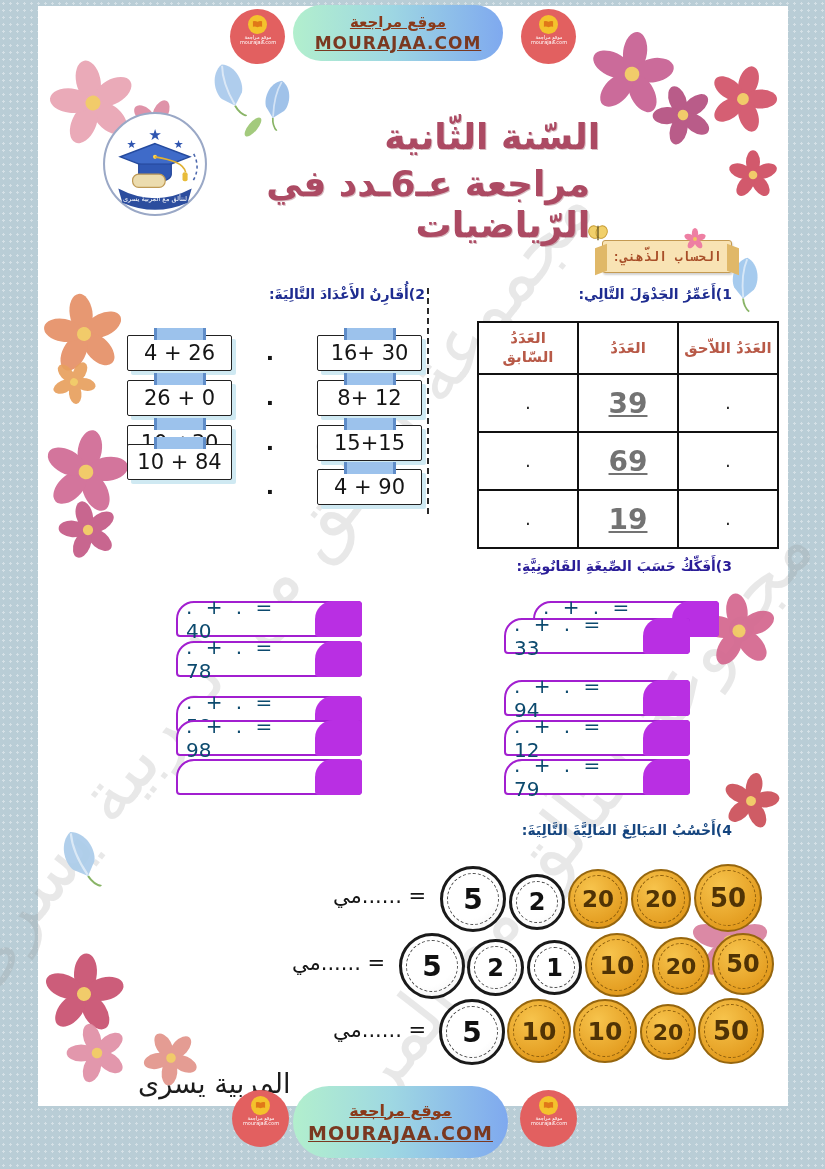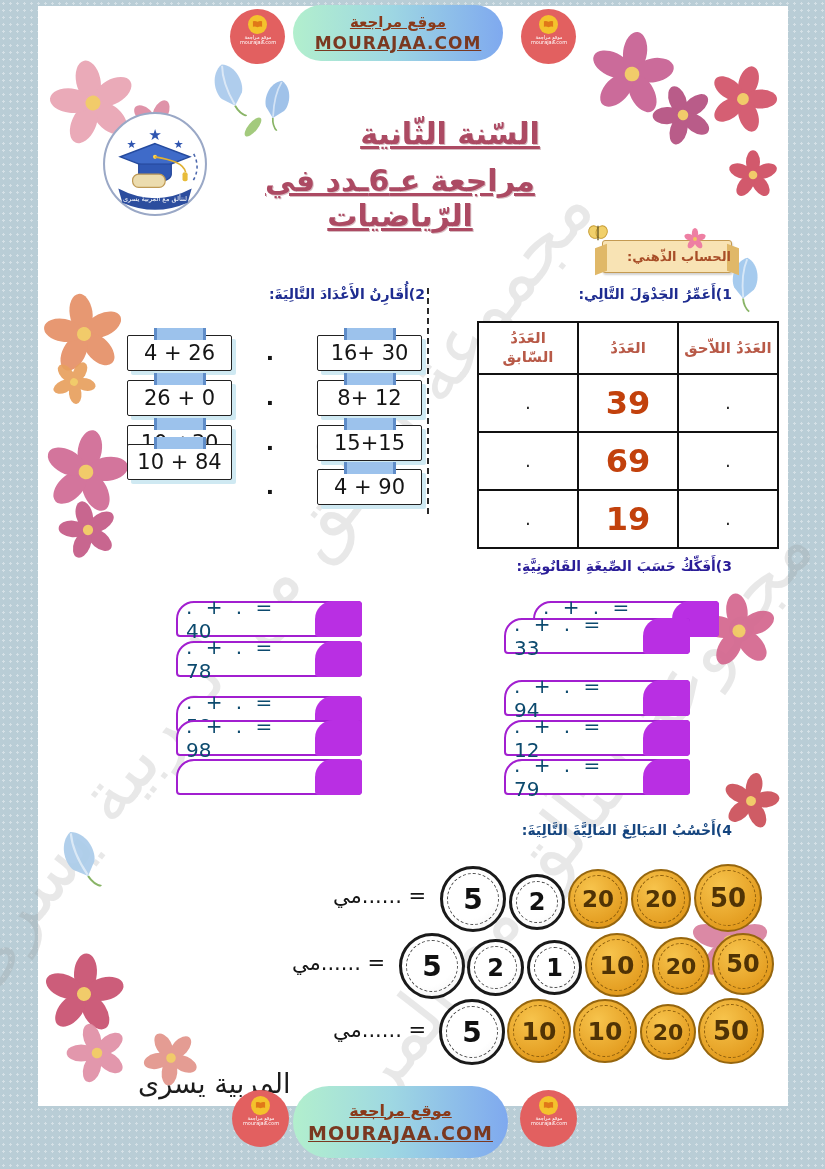--- a/index.html
+++ b/index.html
@@ -19,41 +19,41 @@
   .site-line1{font-size:15px;font-weight:bold;color:#8a3a1a;text-decoration:underline;direction:rtl;}
   .site-line2{font-size:17px;font-weight:bold;color:#7a3820;text-decoration:underline;letter-spacing:1px;}
   .round-badge{position:absolute;z-index:7;width:55px;height:55px;border-radius:50%;background:#e26060;
     display:flex;flex-direction:column;align-items:center;padding-top:6px;box-sizing:border-box;}
   .rb-coin{width:19px;height:19px;border-radius:50%;background:#f4c22c;display:flex;align-items:center;justify-content:center;}
   .rb-txt{font-size:10px;color:#fff;line-height:1.1;transform:scale(.5);transform-origin:center top;white-space:nowrap;text-align:center;}
   .rb-txt .ar{direction:rtl;}
   
   .logo{position:absolute;left:102px;top:111px;width:106px;height:106px;z-index:3;}
   
-  .title{position:absolute;z-index:3;text-align:center;font-weight:bold;color:#ac4a63;
-    font-size:30px;direction:rtl;text-shadow:1px 1px 0 rgba(122,30,50,.3);text-decoration:underline;}
+  .title{position:absolute;z-index:3;font-weight:bold;color:#ac4a63;
+    font-size:36px;direction:rtl;text-shadow:1px 1px 0 rgba(122,30,50,.3);}
   
   .ribbon{position:absolute;left:602px;top:240px;width:128px;height:31px;z-index:3;
     background:#f8e3b4;border:1.5px solid #c49a52;border-radius:3px;
-    display:flex;align-items:center;justify-content:flex-end;box-shadow:1px 2px 2px rgba(0,0,0,.18);}
+    display:flex;align-items:center;justify-content:center;box-shadow:1px 2px 2px rgba(0,0,0,.18);font-family:Liberation Mono, monospace;}
   .ribbon::before,.ribbon::after{content:'';position:absolute;top:5px;width:12px;height:27px;
     background:#e0b868;z-index:-1;}
   .ribbon::before{left:-8px;transform:skewY(-20deg);}
   .ribbon::after{right:-8px;transform:skewY(20deg);}
   .ribbon-label{font-size:13px;font-weight:bold;color:#a84e28;direction:rtl;}
   .ribbon .butterfly{position:absolute;left:-16px;top:-18px;width:22px;height:20px;}
   .ribbon .blossom-s{position:absolute;left:80px;top:-14px;width:24px;height:24px;color:#ee7fa3;}
   
   .ex-head{position:absolute;z-index:3;direction:rtl;font-weight:bold;font-size:14px;color:#1e2c90;}
   
   .num-table{position:absolute;left:477px;top:321px;z-index:3;border-collapse:collapse;background:#fff;direction:rtl;}
   .num-table th,.num-table td{border:2.5px solid #111;text-align:center;vertical-align:middle;background:#fff;}
   .num-table th{width:90px;height:50px;font-size:15px;font-weight:bold;color:#b85a48;line-height:1.25;padding:0 4px;}
   .num-table td{height:54px;}
-  .num-table td.num{font-size:32px;font-weight:600;color:#c2410c;}
+  .num-table td.num{font-size:28px;font-weight:600;color:#737373;text-decoration:underline;}
   .num-table td.dot{font-size:17px;color:#151515;}
   .dashed-sep{position:absolute;left:427px;top:288px;height:226px;border-left:2.5px dashed #2a2a2a;z-index:3;}
   
   .cmp-box{position:absolute;z-index:3;width:103px;height:34px;background:#fff;border:1.7px solid #222;
     border-radius:2px;display:flex;align-items:center;justify-content:center;font-size:21px;color:#151515;
     box-shadow:4px 4px 0 0 #cfe9f2;}
   .tape{position:absolute;top:-8px;left:50%;transform:translateX(-50%);width:46px;height:12px;
     background:#9cc2ec;border-left:3px dashed #5f8cc8;border-right:3px dashed #5f8cc8;}
   .cmp-dot{position:absolute;z-index:3;width:24px;text-align:center;font-size:22px;font-weight:bold;color:#151515;}
   

